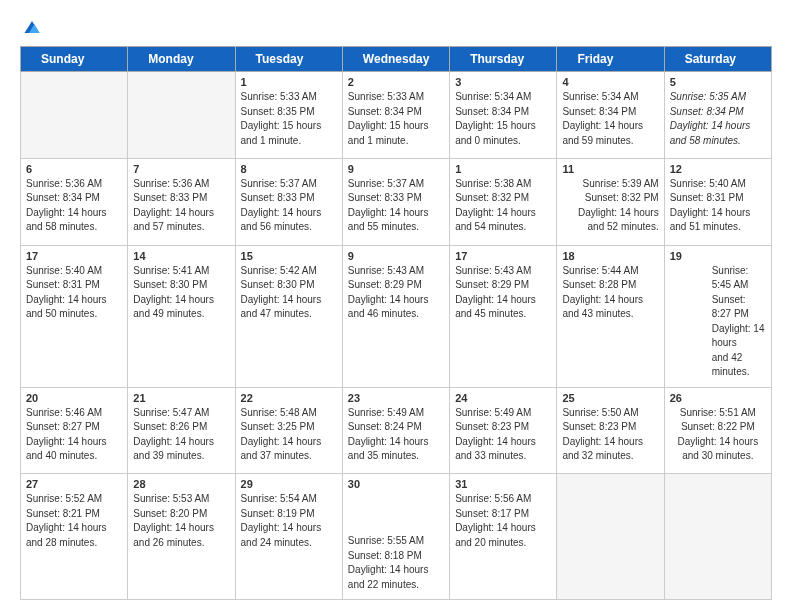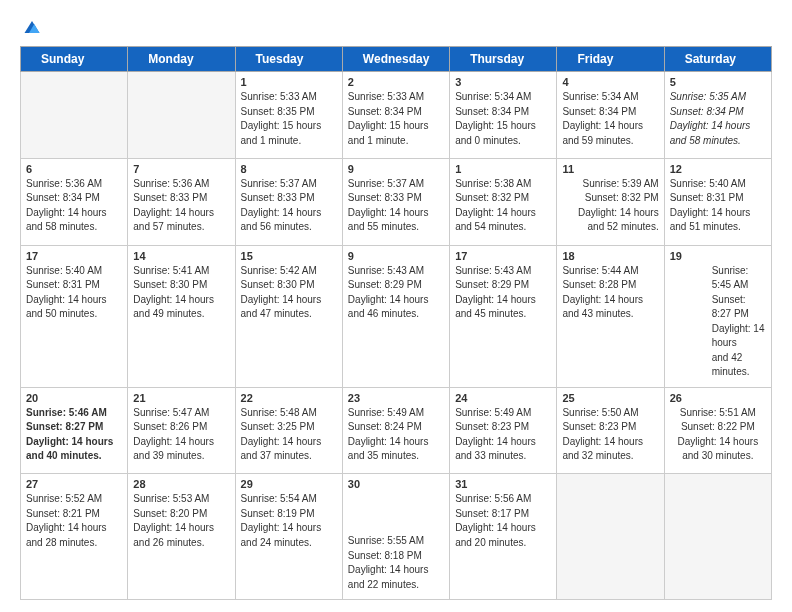--- a/index.html
+++ b/index.html
@@ -275,21 +275,21 @@
             <span class="day-number">19</span>
             <div class="day-info" style="white-space: pre-line; margin-left: 42px;">Sunrise: 5:45 AM
 Sunset: 8:27 PM
 Daylight: 14 hours
 and 42 minutes.</div>
           </td>
         </tr>
         <tr class="week-row">
           <td>
             <span class="day-number">20</span>
-            <div class="day-info" style="white-space: pre-line; font-weight: bold;">Sunrise: 5:46 AM
+            <div class="day-info" style="white-space: pre-line;">Sunrise: 5:46 AM
 Sunset: 8:27 PM
 Daylight: 14 hours
 and 40 minutes.</div>
           </td>
           <td>
             <span class="day-number">21</span>
             <div class="day-info" style="white-space: pre-line;">Sunrise: 5:47 AM
 Sunset: 8:26 PM
 Daylight: 14 hours
 and 39 minutes.</div>

